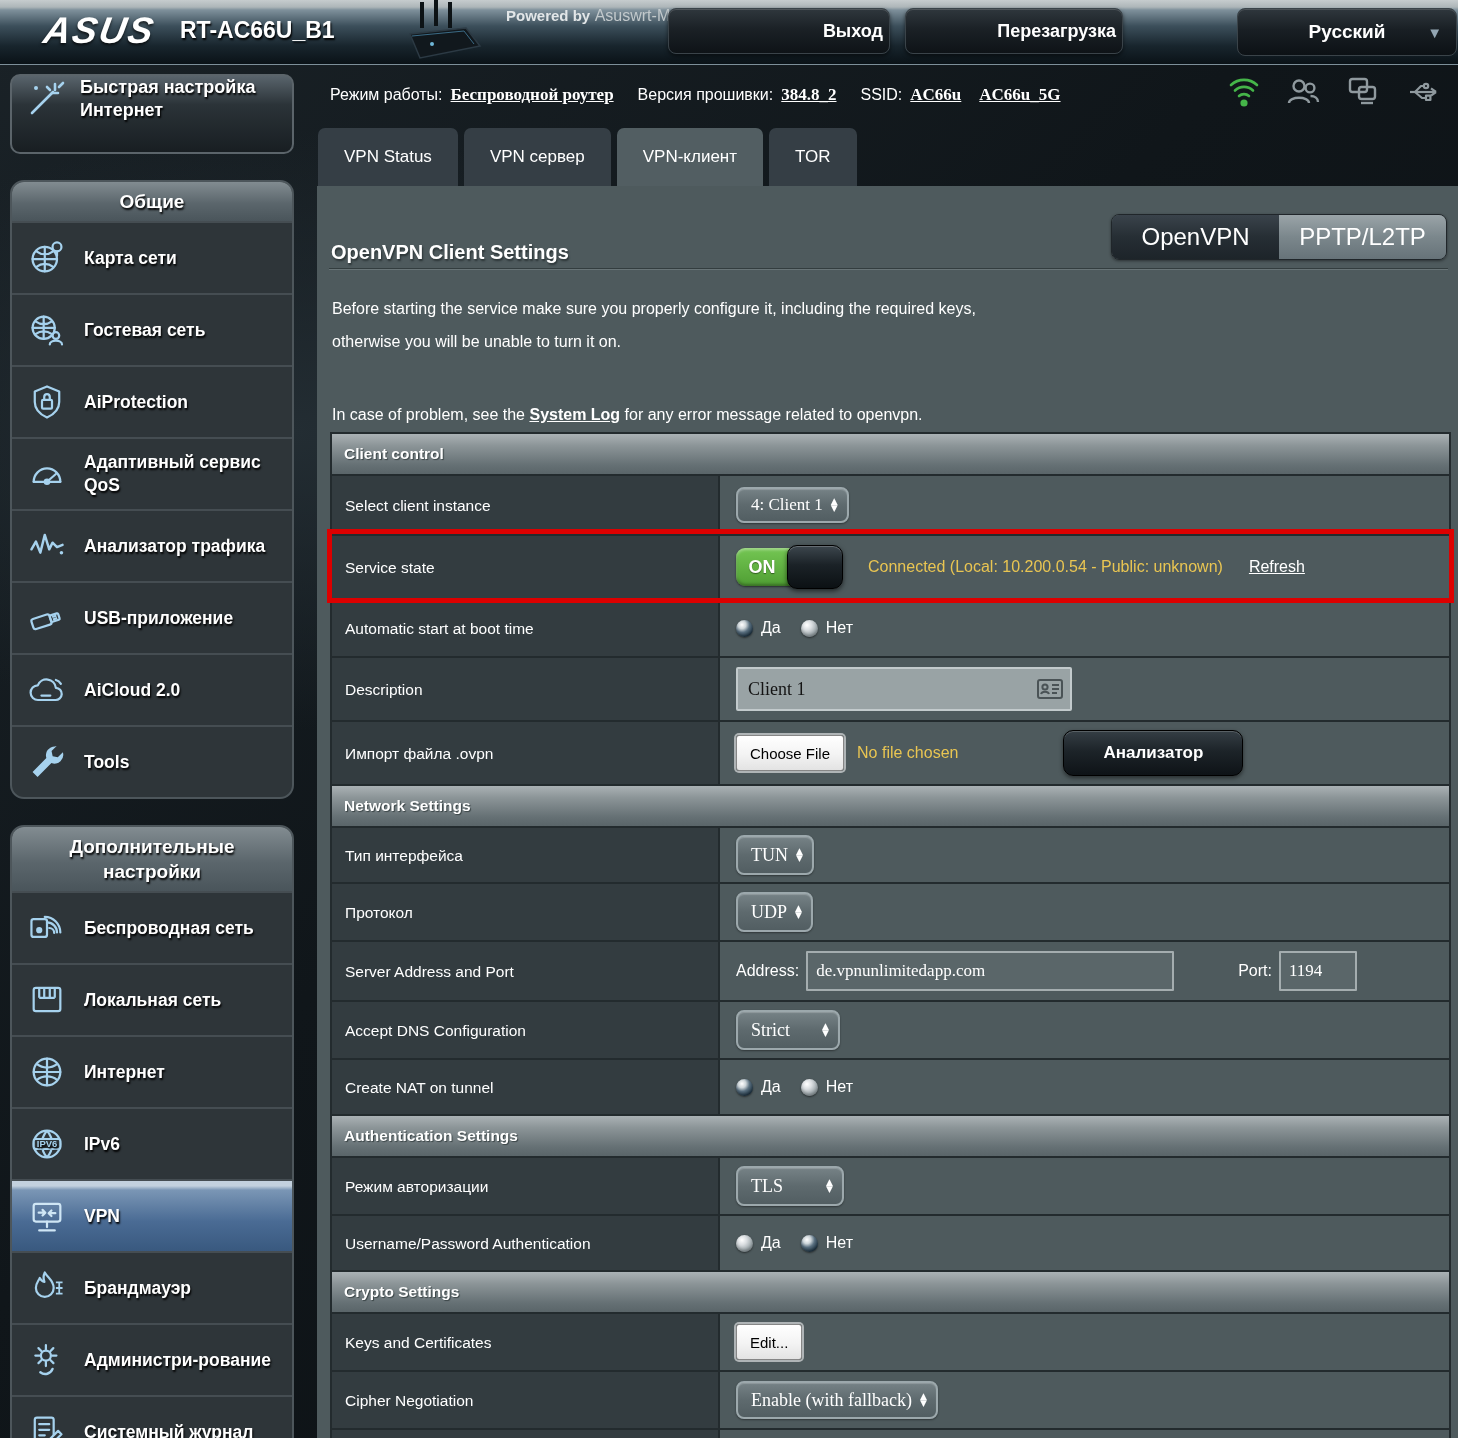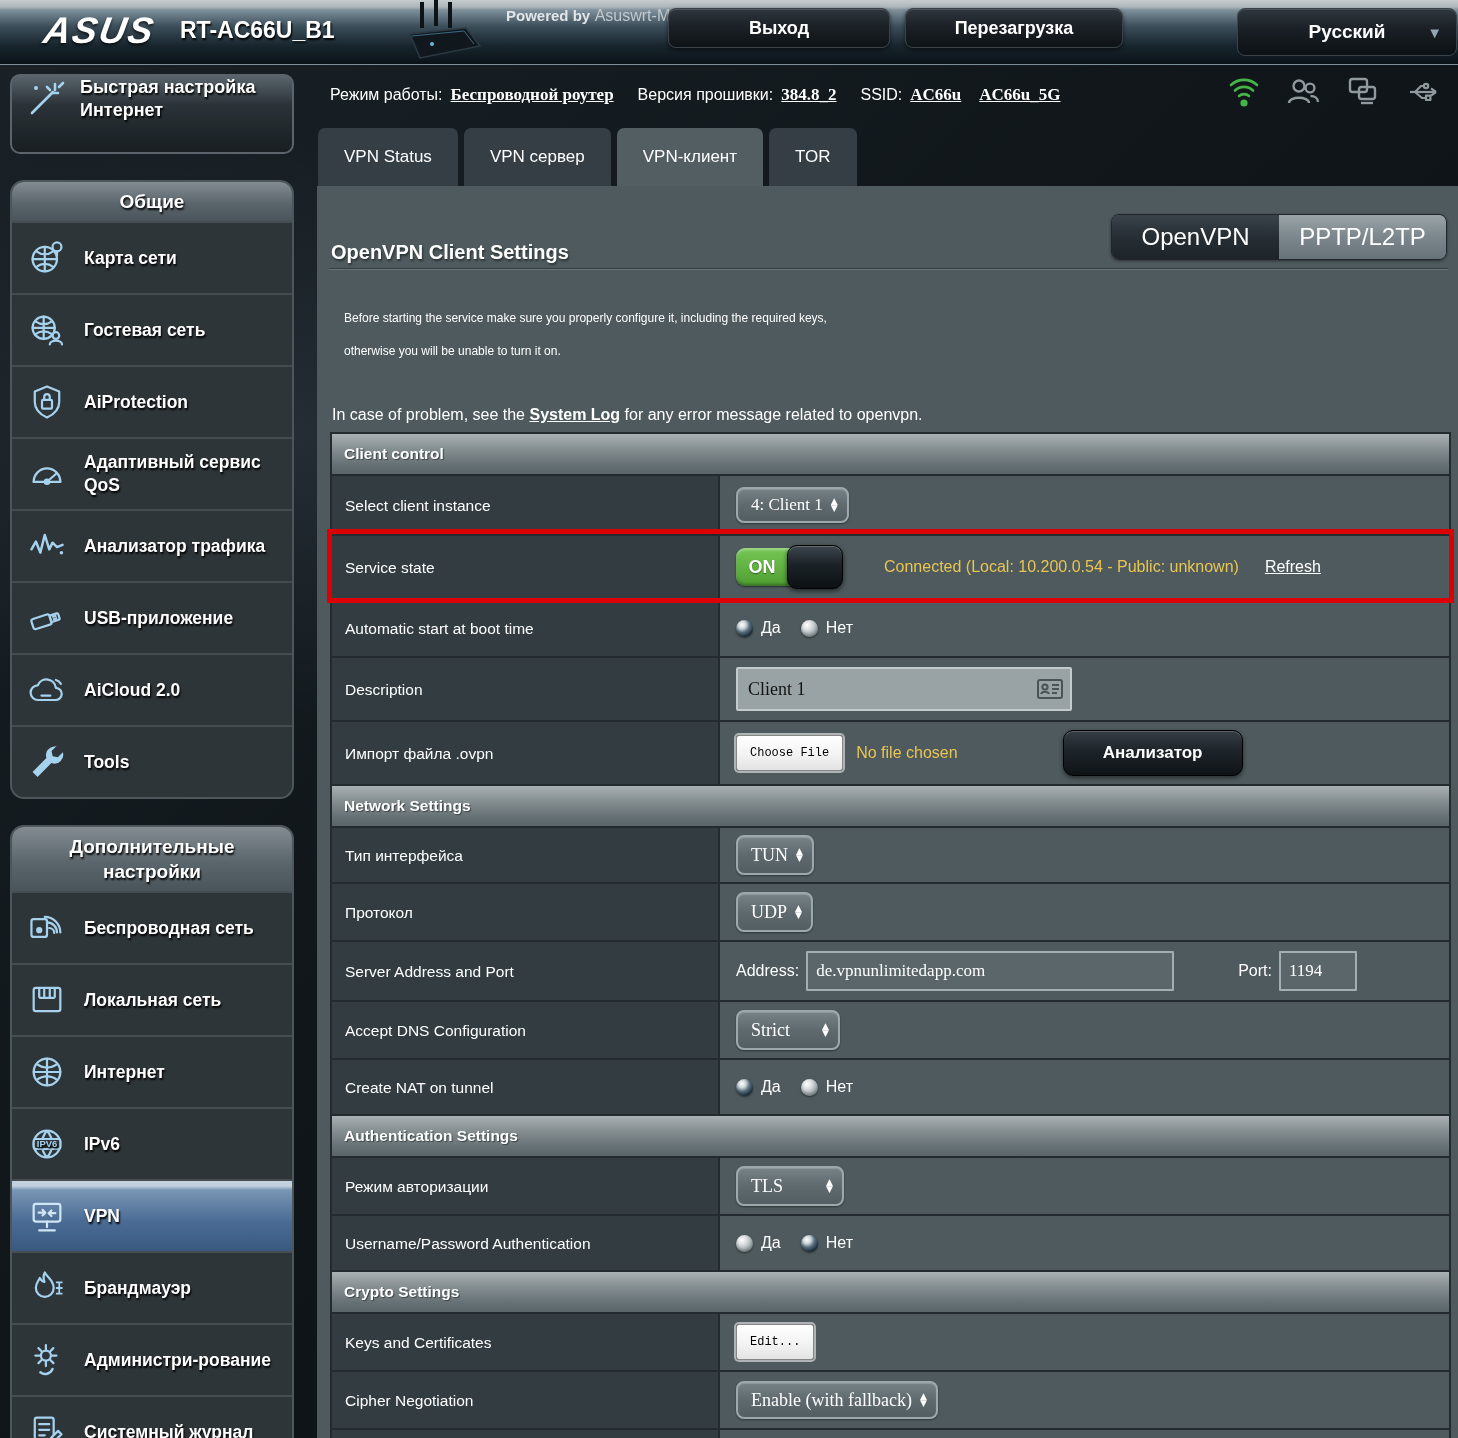--- a/index.html
+++ b/index.html
@@ -11,25 +11,25 @@
   .banner{position:absolute;top:0;left:0;right:0;height:64px;
     background:linear-gradient(180deg,#c6ccce 0px,#aeb6b9 7px,#7e909b 10px,#3c4f5b 26px,#18252d 46px,#0a1217 64px);
     border-bottom:1px solid #7d8f99;}
   .asus-logo{position:absolute;left:44px;top:10px;font-size:37px;font-weight:bold;font-style:italic;
     letter-spacing:2px;transform:skewX(-10deg);color:#fff;text-shadow:0 2px 3px rgba(0,0,0,.7);}
   .model{position:absolute;left:180px;top:17px;font-size:23px;font-weight:bold;color:#fff;text-shadow:1px 2px 2px #000;}
   .router-art{position:absolute;left:388px;top:0;}
   .powered{position:absolute;left:506px;top:7px;}
   .powered .l1{font-size:15px;font-weight:bold;color:#e2e6e8;}
   .powered .l2{font-size:16px;color:#c2c9cc;margin-top:4px;}
-  .hdr-btn{position:absolute;top:8px;height:40px;cursor:pointer;
+  .hdr-btn{position:absolute;top:8px;height:46px;cursor:pointer;
     background:linear-gradient(180deg,#2f373d 0%,#1b2126 45%,#0e1317 100%);
     border:1px solid #3a4349;border-radius:8px;color:#fff;font-weight:bold;font-size:18px;
     font-family:"Liberation Sans",sans-serif;
-    box-shadow:inset 0 1px 0 rgba(255,255,255,.16),0 2px 4px rgba(0,0,0,.55);}
+    box-shadow:inset 0 1px 0 rgba(255,255,255,.16),0 2px 4px rgba(0,0,0,.55);text-align:right;}
   .btn-logout{left:668px;width:222px;}
   .btn-reboot{left:905px;width:218px;}
   .lang{position:absolute;left:1237px;top:8px;width:218px;height:46px;cursor:pointer;
     background:linear-gradient(180deg,#2f373d 0%,#191f24 45%,#0c1115 100%);
     border:1px solid #3a4349;border-radius:8px;display:flex;align-items:center;justify-content:center;
     color:#fff;font-weight:bold;font-size:19px;box-shadow:inset 0 1px 0 rgba(255,255,255,.14);}
   .lang .caret{position:absolute;right:14px;color:#93a5b2;font-size:15px;}
   
   .infobar{position:absolute;top:72px;left:330px;right:0;height:46px;display:flex;align-items:center;font-size:16px;}
   .infobar .lbl{color:#fff;margin-right:8px;}
@@ -57,21 +57,21 @@
     border-radius:7px 7px 0 0;color:#fff;font-size:17px;}
   .tab.active{background:#525e62;}
   .panel{position:absolute;left:317px;top:186px;width:1141px;height:1252px;background:#4e5a5d;overflow:hidden;}
   .pg-title{position:absolute;left:14px;top:42px;font-size:20px;font-weight:bold;text-shadow:1px 2px 2px #2a3335;}
   .seg{position:absolute;right:11px;top:28px;width:334px;height:44px;display:flex;cursor:pointer;
     border:1px solid #20262a;border-radius:8px;overflow:hidden;box-shadow:0 1px 3px rgba(0,0,0,.45);}
   .seg-btn{flex:1;display:flex;align-items:center;justify-content:center;font-size:24px;color:#fff;}
   .seg-openvpn{background:linear-gradient(180deg,#3a434b 0%,#262e34 50%,#1d2429 100%);}
   .seg-pptp{background:linear-gradient(180deg,#9aa4a8 0%,#7b878c 50%,#677379 100%);}
   .divider{position:absolute;left:12px;right:10px;top:82px;height:0;border-top:1px solid #333d3f;border-bottom:1px solid #687477;}
-  .intro{position:absolute;left:15px;top:104px;font-size:12px;line-height:33px;margin-left:12px;}
+  .intro{position:absolute;left:15px;top:90px;font-size:16px;line-height:33px;}
   .problem{position:absolute;left:15px;top:204px;font-size:16px;}
   .problem a{color:#fff;font-weight:bold;text-decoration:underline;cursor:pointer;}
   
   .tbl{position:absolute;left:13px;top:246px;width:1117px;border:2px solid #232b2e;background:#4e5a5d;}
   .sec-row{height:40px;display:flex;align-items:center;padding-left:12px;box-sizing:border-box;
     border-top:2px solid #232b2e;color:#fff;font-weight:bold;font-size:15.5px;text-shadow:1px 1px 1px #3a4446;
     background:linear-gradient(180deg,#aab2b5 0%,#8b9497 30%,#657074 78%,#5a6569 100%);}
   .tbl > :first-child{border-top:none;}
   .frow{display:flex;border-top:2px solid #232b2e;}
   .fl{width:388px;box-sizing:border-box;background:#333c40;color:#fff;font-size:15.5px;
@@ -81,21 +81,21 @@
   .hl{position:relative;z-index:3;box-shadow:0 0 0 5px #dd0000;}
   
   .toggle{position:relative;width:104px;height:38px;border-radius:9px;cursor:pointer;flex:0 0 auto;
     background:linear-gradient(180deg,#74c653 0%,#4f9e33 100%);
     box-shadow:inset 0 2px 3px rgba(255,255,255,.35),inset 0 -2px 3px rgba(0,0,0,.3),0 1px 2px rgba(0,0,0,.5);}
   .toggle .on{position:absolute;left:0;top:0;bottom:0;width:52px;display:flex;align-items:center;justify-content:center;
     color:#fff;font-weight:bold;font-size:18px;text-shadow:0 1px 1px rgba(0,0,0,.45);}
   .toggle .knob{position:absolute;right:-3px;top:-3px;width:56px;height:44px;border-radius:10px;box-sizing:border-box;
     background:linear-gradient(180deg,#3c464d 0%,#1b2227 45%,#0c1114 100%);border:1px solid #000;
     box-shadow:inset 0 1px 0 rgba(255,255,255,.22),0 2px 5px rgba(0,0,0,.6);}
-  .status-yellow{color:#e9c552;font-size:16px;margin-left:44px;}
+  .status-yellow{color:#e9c552;font-size:16px;margin-left:28px;}
   .refresh{color:#fff;text-decoration:underline;font-size:16px;margin-left:26px;cursor:pointer;}
   .radio{width:17px;height:17px;border-radius:50%;display:inline-block;cursor:pointer;flex:0 0 auto;
     background:radial-gradient(circle at 35% 30%,#ffffff 0%,#d9dde0 30%,#9aa4a8 65%,#717b7f 100%);
     box-shadow:0 1px 2px rgba(0,0,0,.5),inset 0 -2px 3px rgba(0,0,0,.22);}
   .radio.checked{background:radial-gradient(circle at 35% 28%,#ffffff 0%,#ccd4d8 24%,#5a7080 46%,#1e3342 76%,#142430 100%);}
   .rlabel{margin:0 20px 0 8px;font-size:16px;}
   .sel{display:inline-flex;align-items:center;gap:8px;padding:0 9px 0 13px;height:40px;box-sizing:border-box;cursor:pointer;
     border-radius:8px;border:2px solid #9ca8ac;flex:0 0 auto;
     background:linear-gradient(180deg,#768286 0%,#5e6a6e 50%,#525e62 100%);
     box-shadow:0 1px 2px rgba(0,0,0,.4),inset 0 1px 1px rgba(255,255,255,.2);
@@ -108,22 +108,22 @@
     color:#141414;font-family:"Liberation Serif",serif;font-size:18px;padding:0 40px 0 10px;}
   .desc-wrap{position:relative;display:inline-block;}
   .desc-ico{position:absolute;right:9px;top:12px;}
   .inp-dark{height:40px;background:#5a6669;border:2px solid #a4adaf;box-sizing:border-box;border-radius:1px;
     color:#fff;font-family:"Liberation Serif",serif;font-size:17px;padding:0 8px;}
   .inp-addr{width:368px;margin-left:7px;}
   .inp-port{width:78px;margin-left:7px;}
   .plabel{font-size:16px;}
   .ml64{margin-left:64px;}
   .btn-file{height:36px;padding:0 13px;cursor:pointer;border:1px solid #868686;border-radius:3px;
-    background:linear-gradient(180deg,#ffffff 0%,#f3f3f3 55%,#e3e3e3 100%);color:#000;font-size:12px;
-    font-family:Liberation Mono, monospace;box-shadow:0 0 0 2px rgba(255,255,255,.55);}
+    background:linear-gradient(180deg,#ffffff 0%,#f3f3f3 55%,#e3e3e3 100%);color:#000;font-size:15px;
+    font-family:Liberation Sans, sans-serif;box-shadow:0 0 0 2px rgba(255,255,255,.55);}
   .file-status{color:#e9c552;font-size:16px;margin-left:13px;}
   .btn-upload{width:180px;height:46px;margin-left:105px;cursor:pointer;border:1px solid #000;border-radius:10px;
     background:linear-gradient(180deg,#353e45 0%,#1d2429 45%,#0e1317 100%);color:#fff;font-weight:bold;font-size:17px;
     font-family:"Liberation Sans",sans-serif;
     box-shadow:inset 0 1px 0 rgba(255,255,255,.18),0 2px 4px rgba(0,0,0,.5);}
   svg{display:block;}
 </style>
 </head>
 <body>
 

